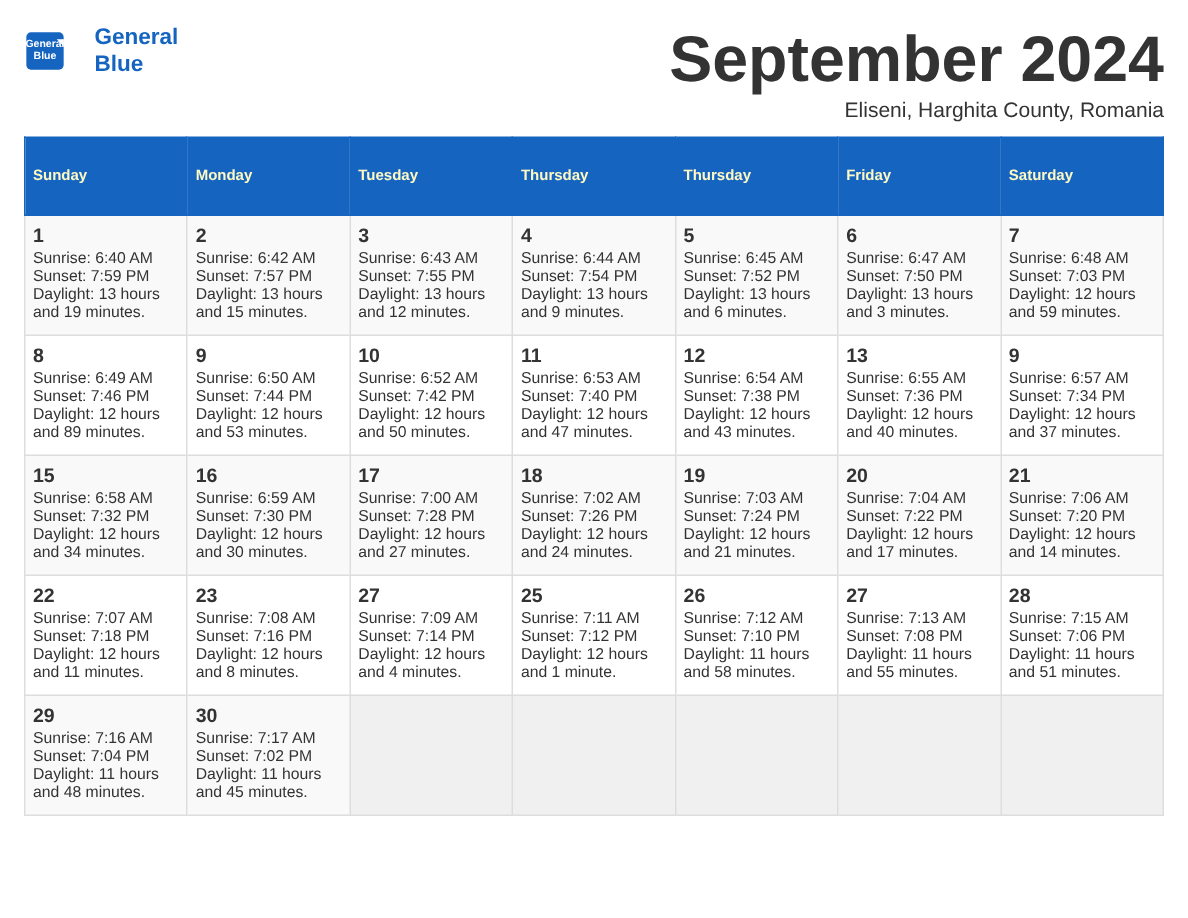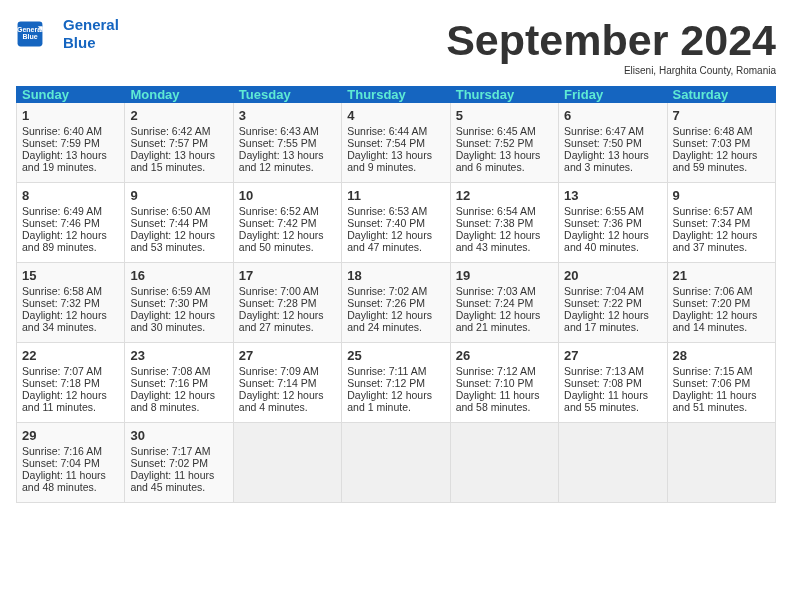--- a/index.html
+++ b/index.html
@@ -36,34 +36,34 @@
     }
     .title-area {
       text-align: right;
     }
     .month-title {
       font-size: 43px;
       font-weight: bold;
       color: #333;
     }
     .subtitle {
-      font-size: 10px;
+      font-size: 14px;
       color: #333;
     }
     table {
       width: 100%;
       border-collapse: collapse;
       table-layout: fixed;
     }
     thead tr th {
       background-color: #1565c0;
-      color: #5eead4;
-      font-size: 13px;
+      color: #fef9c3;
+      font-size: 10px;
       font-weight: bold;
-      padding: 0 5px;
+      padding: 20px 5px;
       text-align: left;
       border: 1px solid #1565c0;
     }
     tbody tr td {
       vertical-align: top;
       padding: 5px 5px;
       font-size: 10.5px;
       color: #333;
       border: 1px solid #ddd;
       height: 80px;

